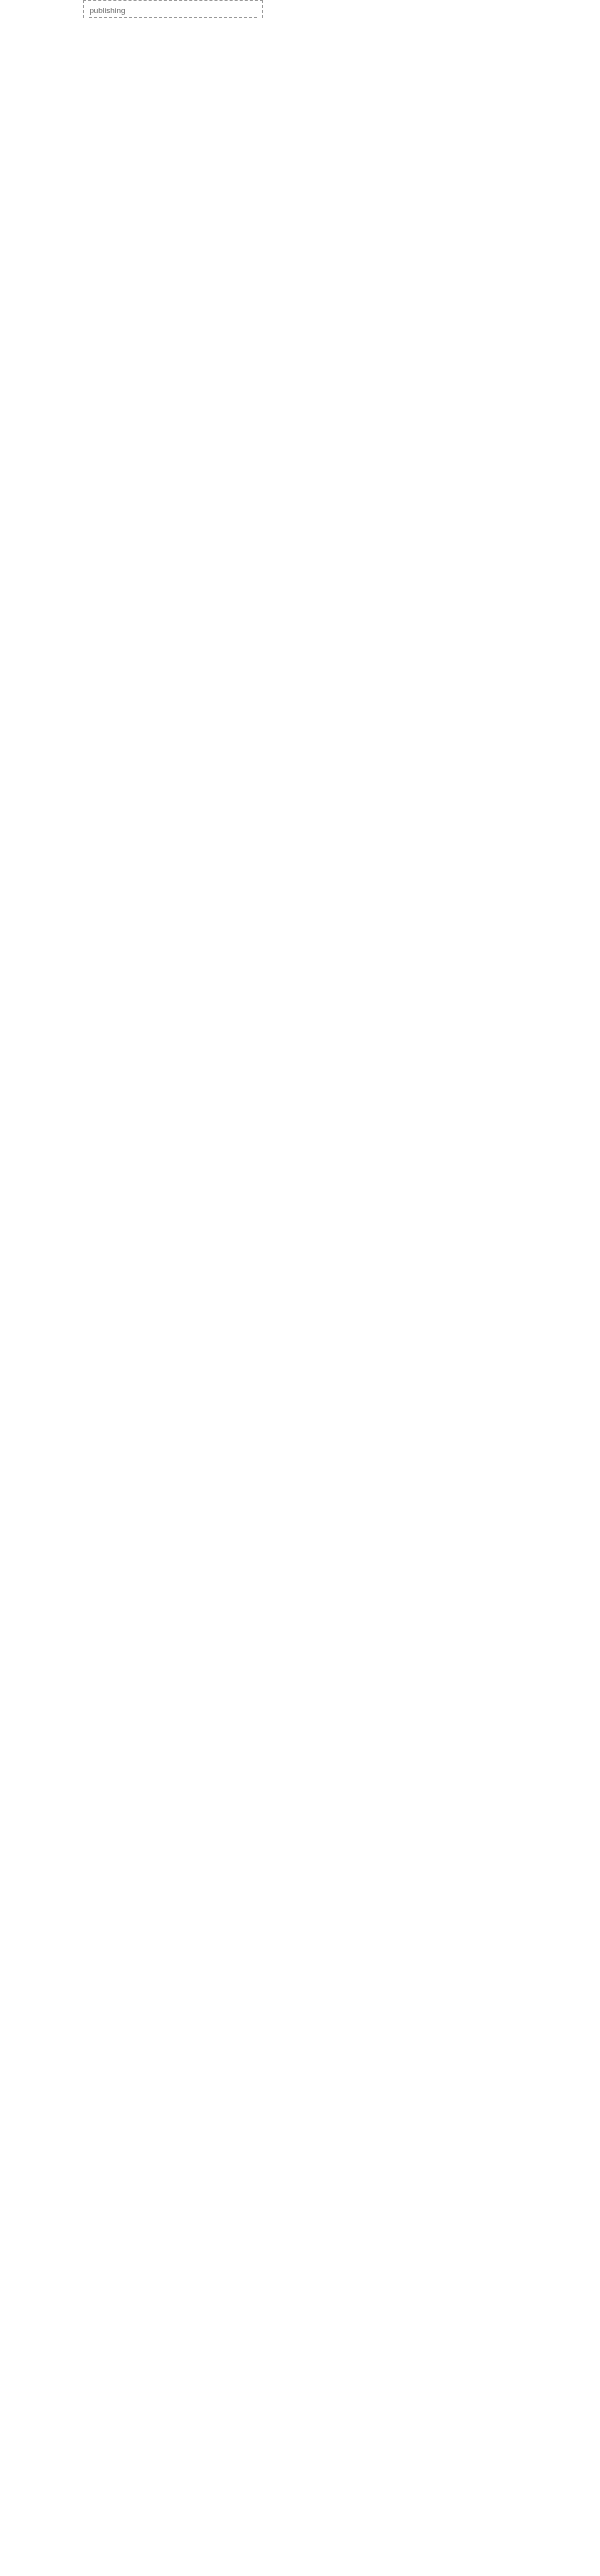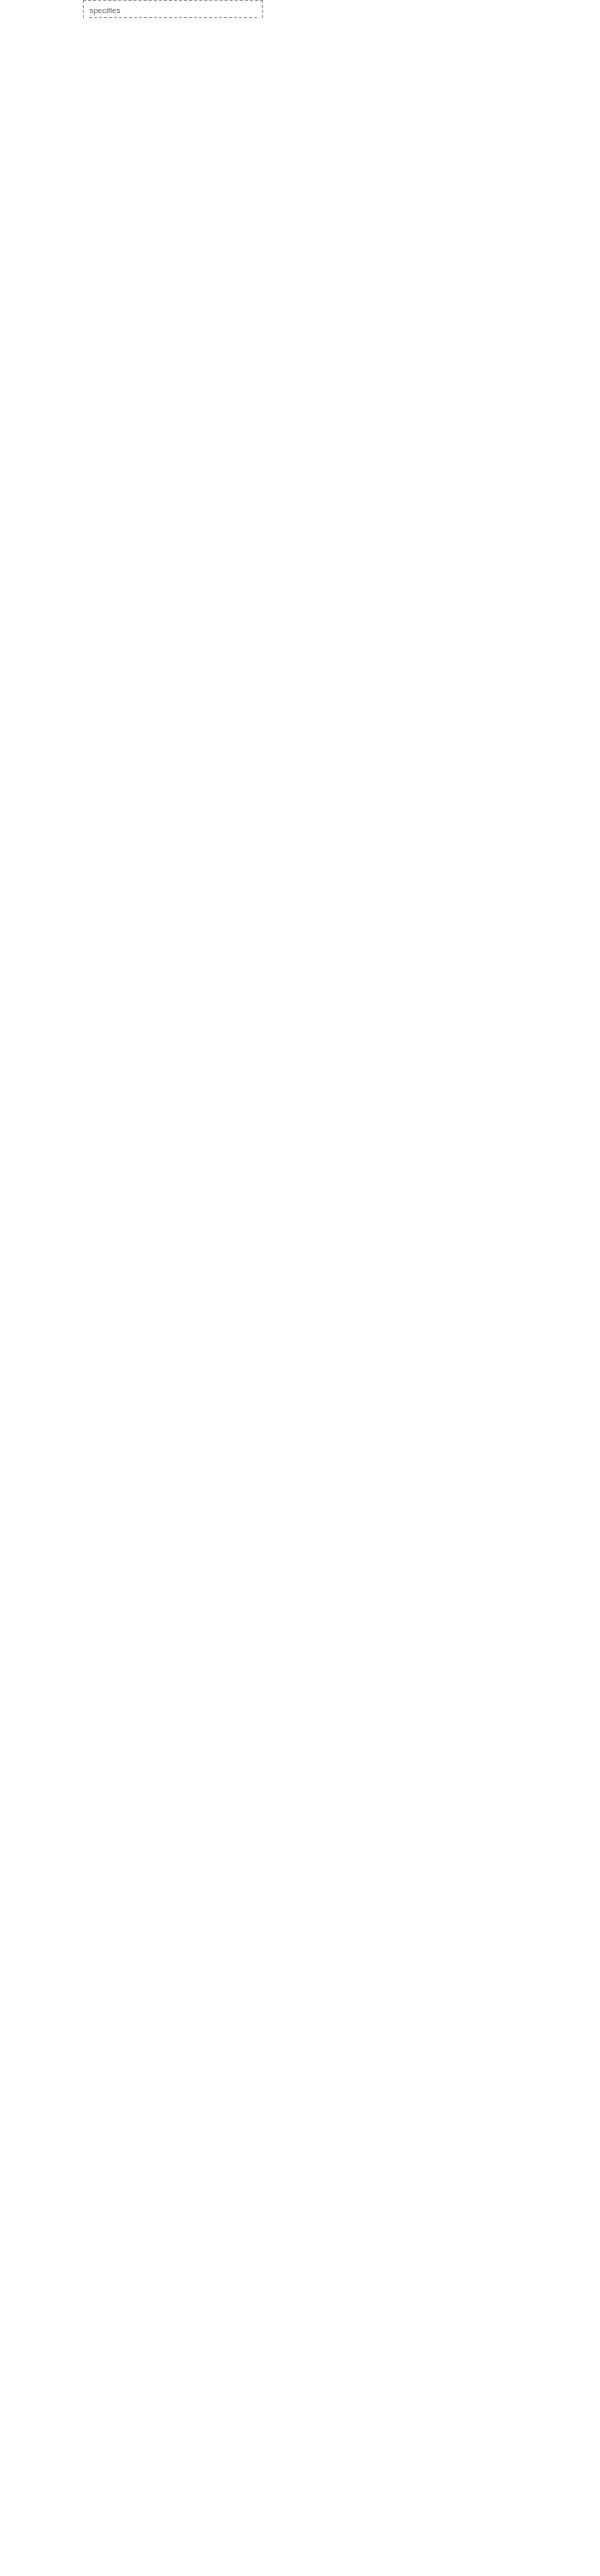--- a/index.html
+++ b/index.html
@@ -160,21 +160,21 @@
 
 <div class="root-box" style="left:0px; top:1318px;">
   <span>FlexPartyPropType</span>
 </div>
 <div class="elem-desc" style="left:0px; top:1337px; max-width:90px;">Flexible party (person or organisation) PCL-type for both controlled and uncontrolled values</div>
 
 <div class="connector-h-solid" style="left:85px; top:1325px; width:10.8px;"></div>
 
 <div style="position:absolute; left:83px; top:0px; width:180px;">
   <div class="dashed-box">
-    <div class="top-label">specifies</div>
+    <div class="top-label">publishing</div>
 
     
     <div class="attr-group-box">
       <div class="attr-title">
         <span class="grp-prefix">grp</span>
         <span>commonPowerAttributes</span>
       </div>
       <div id="common-items">
           <div class="attr-item"><span class="attr-name">id</span><div class="attr-desc">The local identifier of the property.</div></div>
           <div class="attr-item"><span class="attr-name">creator</span><div class="attr-desc">If the property value is not defined, specifies which entity (person, organisation or system) will edit the property - expressed by a QCode. If the property value is defined, specifies which entity (person, organisation or system) has edited the property value.</div></div>

